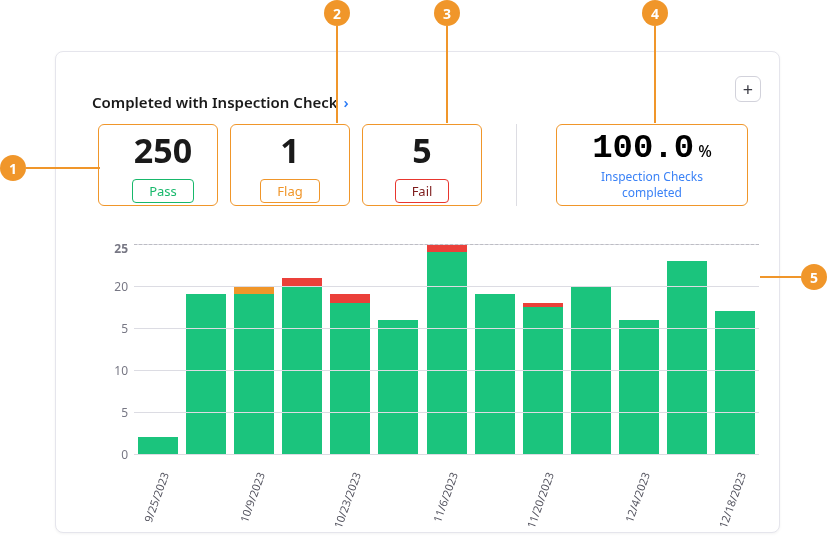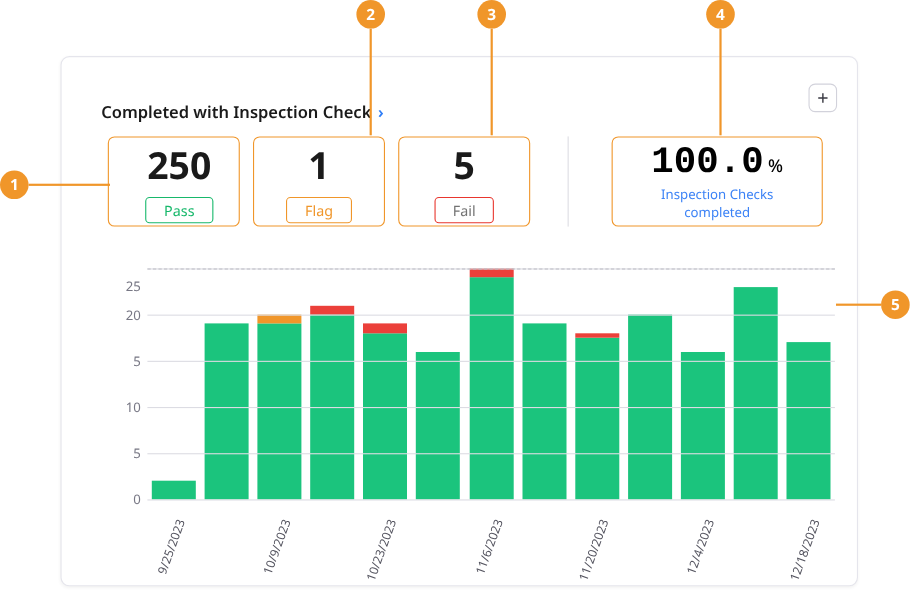--- a/index.html
+++ b/index.html
@@ -62,21 +62,21 @@
     justify-content:center;
     gap:6px;
   }
   .stat .num{font-size:34px;font-weight:700;color:#1a1a1a;}
   .pill{
     font-size:13px;font-weight:400;
     padding:2px 16px;border-radius:4px;border:1px solid;
   }
   .pill.pass{color:#17b86b;border-color:#17b86b;}
   .pill.flag{color:#f0962a;border-color:#f0962a;}
-  .pill.fail{color:#737373;border-color:#e8362e;}
+  .pill.fail{color:#7f1d1d;border-color:#e8362e;}
 
   .vdivider{
     position:absolute;
     top:72px;
     height:82px;
     width:1px;
     background:#dddde3;
   }
 
   .pct{
@@ -259,21 +259,21 @@
       <div class="ytick" style="top: 210px;">0</div>
       <div class="gridline" style="top: 168px;"></div>
       <div class="ytick" style="top: 168px;">5</div>
       <div class="gridline" style="top: 126px;"></div>
       <div class="ytick" style="top: 126px;">10</div>
       <div class="gridline" style="top: 84px;"></div>
       <div class="ytick" style="top: 84px;">5</div>
       <div class="gridline" style="top: 42px;"></div>
       <div class="ytick" style="top: 42px;">20</div>
       <div class="gridline" style="top: 0px;"></div>
-      <div class="ytick" style="top: 16px;">25</div>
+      <div class="ytick" style="top: 4px; font-weight: bold;">25</div>
       <div class="gridline dash" style="top: 0px;"></div>
     </div>
   <div class="xlabels" id="xlabels">
       <div class="xlabel" style="left: 54.0385px; top: 10px;">9/25/2023</div>
       <div class="xlabel" style="left: 150.192px; top: 10px;">10/9/2023</div>
       <div class="xlabel" style="left: 246.346px; top: 10px;">10/23/2023</div>
       <div class="xlabel" style="left: 342.5px; top: 10px;">11/6/2023</div>
       <div class="xlabel" style="left: 438.654px; top: 10px;">11/20/2023</div>
       <div class="xlabel" style="left: 534.808px; top: 10px;">12/4/2023</div>
       <div class="xlabel" style="left: 630.962px; top: 10px;">12/18/2023</div>

